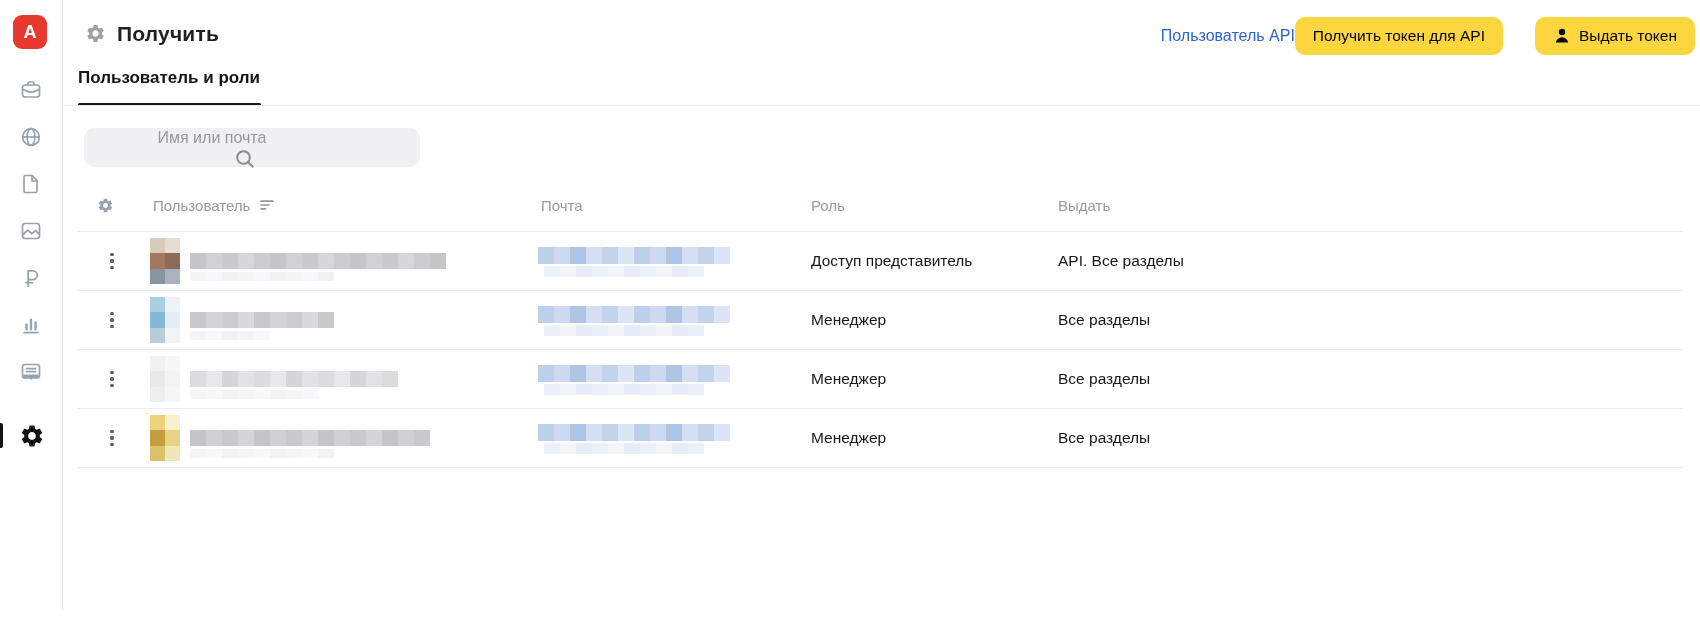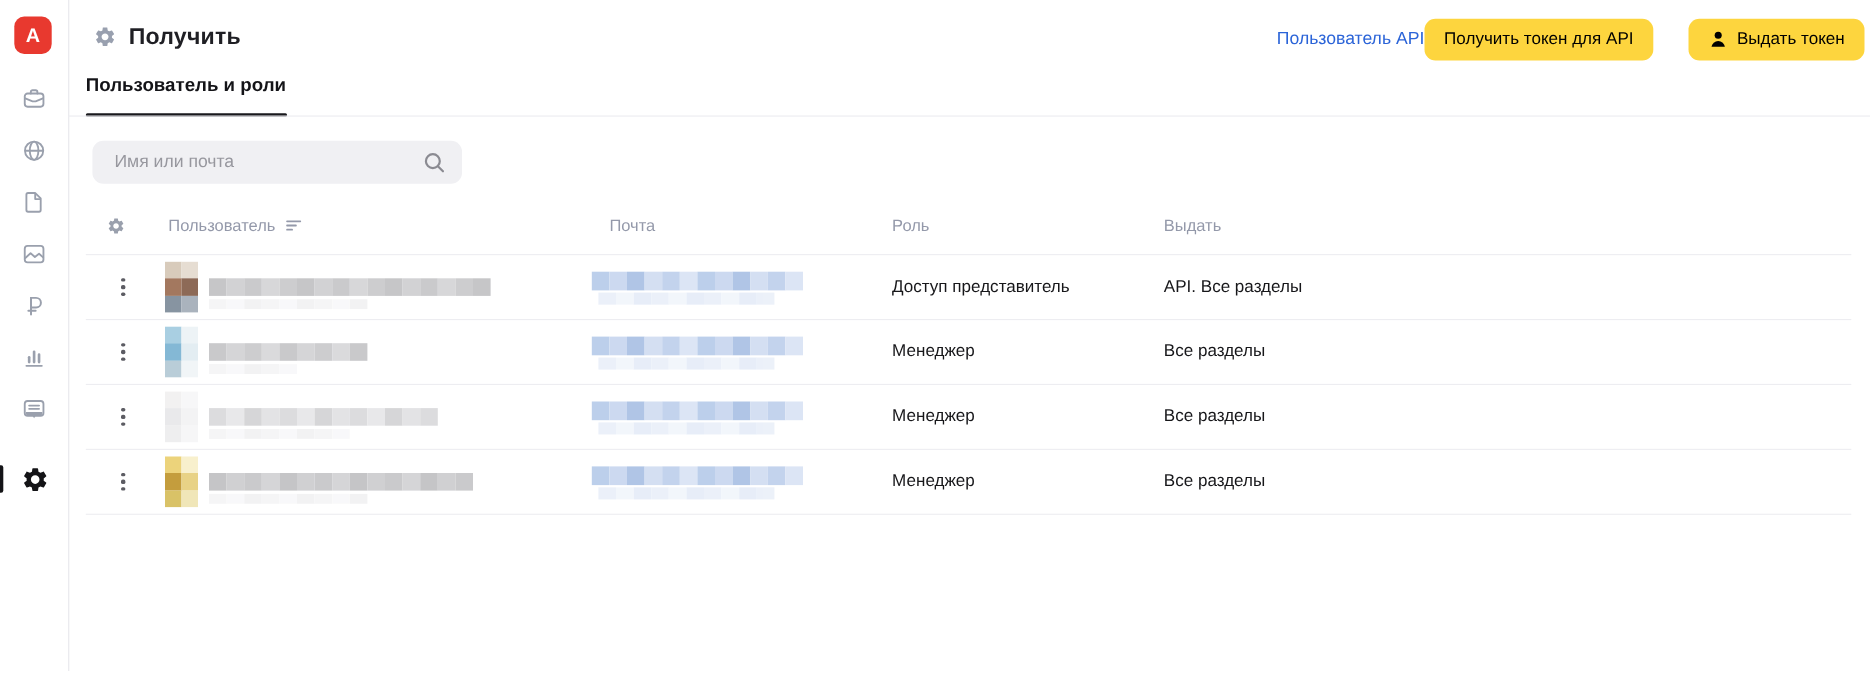--- a/index.html
+++ b/index.html
@@ -27,34 +27,34 @@
   #token-button{}
   #access-button{margin-left:32px;}
 
   
   #tab-users{left:78px;top:67px;font-size:17px;line-height:22px;font-weight:600;color:#141418;cursor:pointer;}
   #tab-underline{left:78px;top:103px;width:183px;height:3px;background:#19191d;border-radius:2px;}
   #tabs-divider{left:62px;top:105px;width:1638px;height:1px;background:#ececf0;}
 
   
   #search-box{left:84px;top:128px;width:336px;height:39px;background:#f0f0f3;border-radius:10px;
-              display:flex;align-items:center;}
+              display:flex;align-items:center;flex-direction:column;}
   #search-input{flex:1;border:none;background:transparent;outline:none;margin-left:18px;
                 font-family:inherit;font-size:16px;color:#33333a;}
   #search-input::placeholder{color:#97979e;}
   #search-icon{margin-right:14px;cursor:pointer;display:flex;}
 
   
   #table{left:78px;top:179px;width:1605px;}
   #table-header{position:relative;height:52px;border-bottom:1px solid #ededf1;}
   .hcell{position:absolute;top:0;height:52px;display:flex;align-items:center;
          font-size:15px;color:#9499aa;gap:10px;}
   #col-settings{left:19px;cursor:pointer;}
   #col-user{left:75px;cursor:pointer;}
-  #col-email{left:476px;align-items:center;}
+  #col-email{left:463px;align-items:center;}
   #col-role{left:733px;}
   #col-access{left:980px;}
 
   .row{position:relative;height:58px;border-bottom:1px solid #ededf1;}
   .kebab{position:absolute;left:27px;top:0;width:14px;height:58px;display:flex;flex-direction:column;
          align-items:center;justify-content:center;gap:3px;cursor:pointer;}
   .kebab i{width:3.4px;height:3.4px;border-radius:50%;background:#5c5c63;}
   .avatar{position:absolute;left:72px;top:6px;display:grid;grid-template-columns:15px 15px;grid-auto-rows:15.3px;}
   .blocks{position:absolute;display:flex;}
   .blocks i{display:block;height:100%;}

